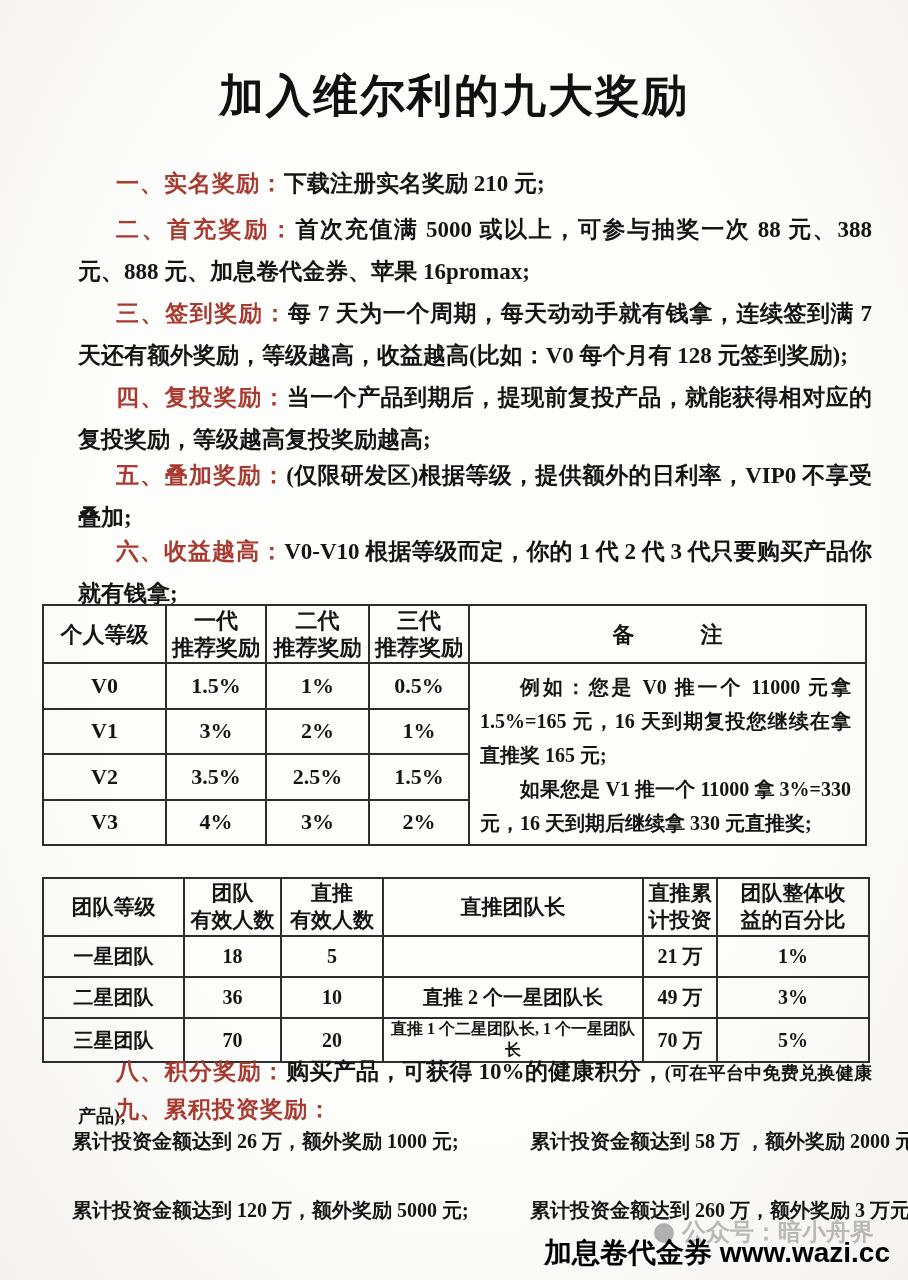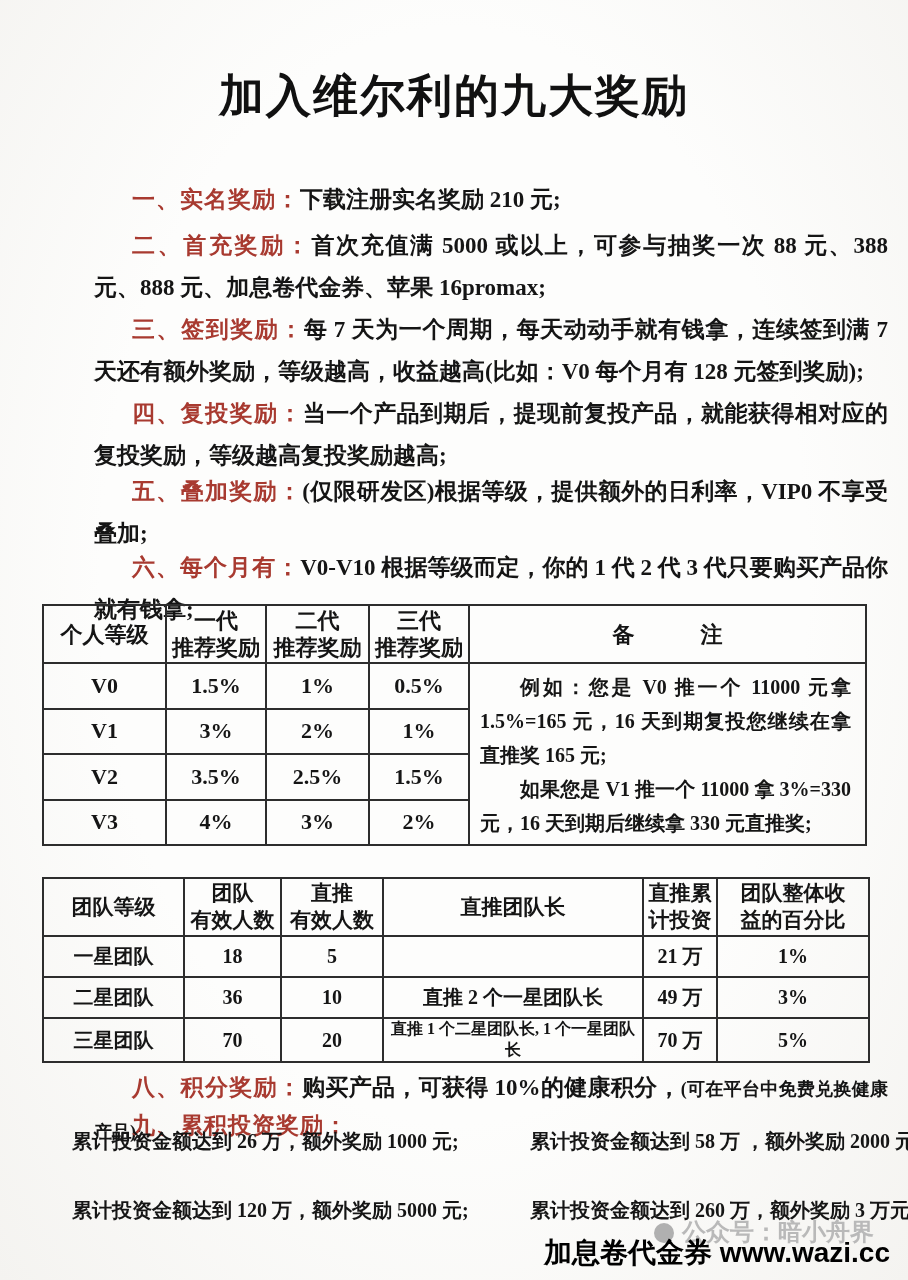--- a/index.html
+++ b/index.html
@@ -12,21 +12,21 @@
     font-weight:700;
     color:#151515;
     overflow:hidden;
   }
   .title{
     position:absolute;top:66px;left:0;width:100%;
     margin:0;text-align:center;
     font-size:45px;font-weight:700;letter-spacing:2px;color:#111;
   }
   .sec{
-    position:absolute;left:78px;width:794px;margin:16px;
+    position:absolute;left:78px;width:794px;margin:0;
     font-size:23px;line-height:42px;
     text-align:justify;text-indent:38px;
   }
   .sec .lbl{color:#a83a30;letter-spacing:1px;}
   .sec .note{font-size:18px;}
   table.tbl{
     position:absolute;left:42px;
     border-collapse:collapse;table-layout:fixed;
     background:transparent;
   }
@@ -83,21 +83,21 @@
   <p class="sec" style="top:163px"><span class="lbl">一、实名奖励：</span><span>下载注册实名奖励 210 元;</span></p>
 
   <p class="sec" style="top:209px"><span class="lbl">二、首充奖励：</span><span>首次充值满 5000 或以上，可参与抽奖一次 88 元、388 元、888 元、加息卷代金券、苹果 16promax;</span></p>
 
   <p class="sec" style="top:293px"><span class="lbl">三、签到奖励：</span><span>每 7 天为一个周期，每天动动手就有钱拿，连续签到满 7 天还有额外奖励，等级越高，收益越高(比如：V0 每个月有 128 元签到奖励);</span></p>
 
   <p class="sec" style="top:377px"><span class="lbl">四、复投奖励：</span><span>当一个产品到期后，提现前复投产品，就能获得相对应的复投奖励，等级越高复投奖励越高;</span></p>
 
   <p class="sec" style="top:455px"><span class="lbl">五、叠加奖励：</span><span>(仅限研发区)根据等级，提供额外的日利率，VIP0 不享受叠加;</span></p>
 
-  <p class="sec" style="top:531px"><span class="lbl">六、每个月有：</span><span>V0-V10 根据等级而定，你的 1 代 2 代 3 代只要购买产品你就有钱拿;</span></p>
+  <p class="sec" style="top:531px"><span class="lbl">六、收益越高：</span><span>V0-V10 根据等级而定，你的 1 代 2 代 3 代只要购买产品你就有钱拿;</span></p>
 
   <table class="tbl tbl1">
     <colgroup>
         <col style="width:123px">
         <col style="width:100px">
         <col style="width:103px">
         <col style="width:100px">
         <col style="width:397px">
       </colgroup>
     <tbody>

